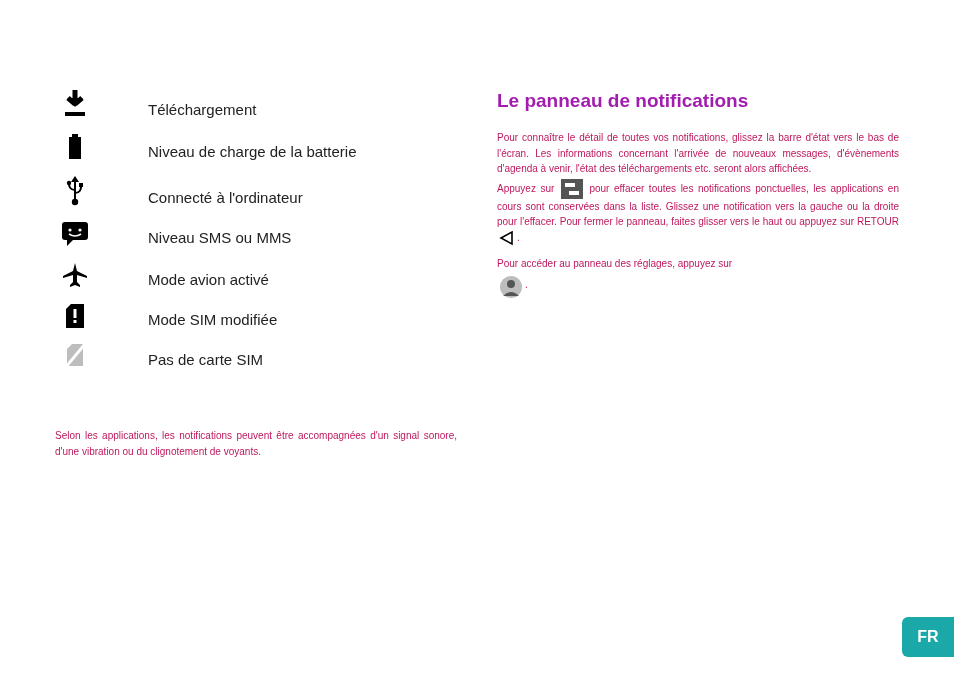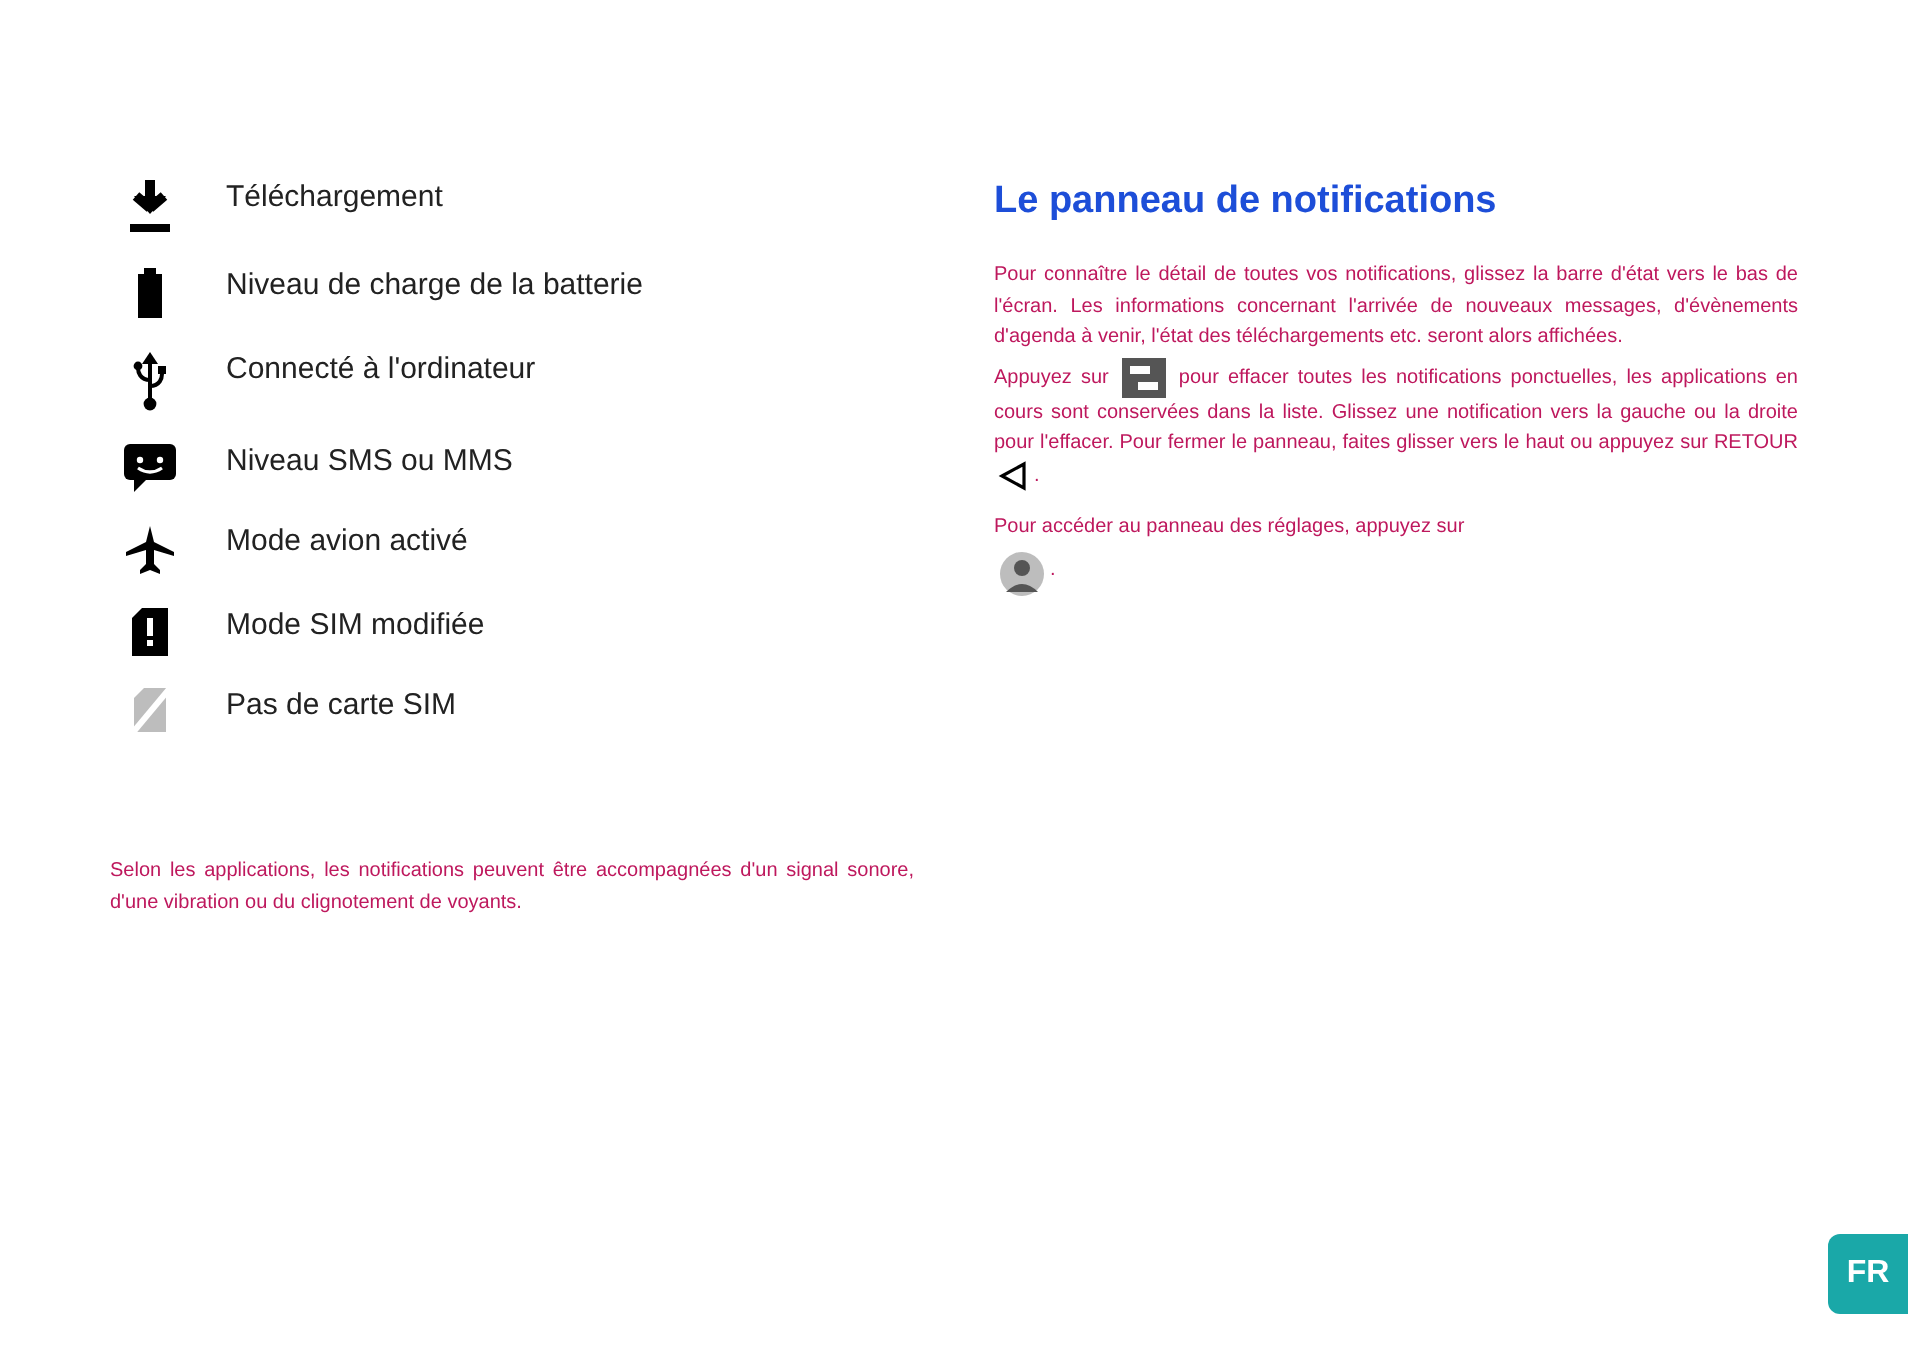--- a/index.html
+++ b/index.html
@@ -21,42 +21,43 @@
     flex: 1;
     min-width: 0;
   }
   .icon-list {
     list-style: none;
     padding: 0;
     margin: 0 0 60px 0;
   }
   .icon-list li {
     display: flex;
-    align-items: flex-start;
+    align-items: flex-end;
     margin-bottom: 16px;
+    gap: 35px;
   }
   .icon-list li .icon-box {
     width: 40px;
     display: flex;
     justify-content: center;
     align-items: center;
   }
   .icon-list li .lbl {
     margin-left: 18px;
     font-size: 15px;
     color: #222;
   }
   .para {
     font-size: 10px;
     line-height: 1.55;
     color: #be185d;
     text-align: justify;
   }
   .heading {
-    color: #1d4ed8;
+    color: #a21caf;
     font-size: 19px;
     font-weight: 600;
     margin: 0 0 18px 0;
   }
   .inline-icon {
     display: inline-block;
     vertical-align: middle;
     margin: 0 2px;
   }
   .tip-box {
@@ -65,21 +66,21 @@
     font-size: 15px;
     font-weight: 600;
     line-height: 1.5;
     margin-top: 20px;
     text-align: left;
   }
   .lang-badge {
     position: absolute;
     right: 0;
     bottom: 18px;
-    width: 40px;
+    width: 52px;
     height: 40px;
     background: #1aa8a8;
     color: #fff;
     font-weight: 700;
     font-size: 16px;
     display: flex;
     align-items: center;
     justify-content: center;
     border-top-left-radius: 6px;
     border-bottom-left-radius: 6px;

